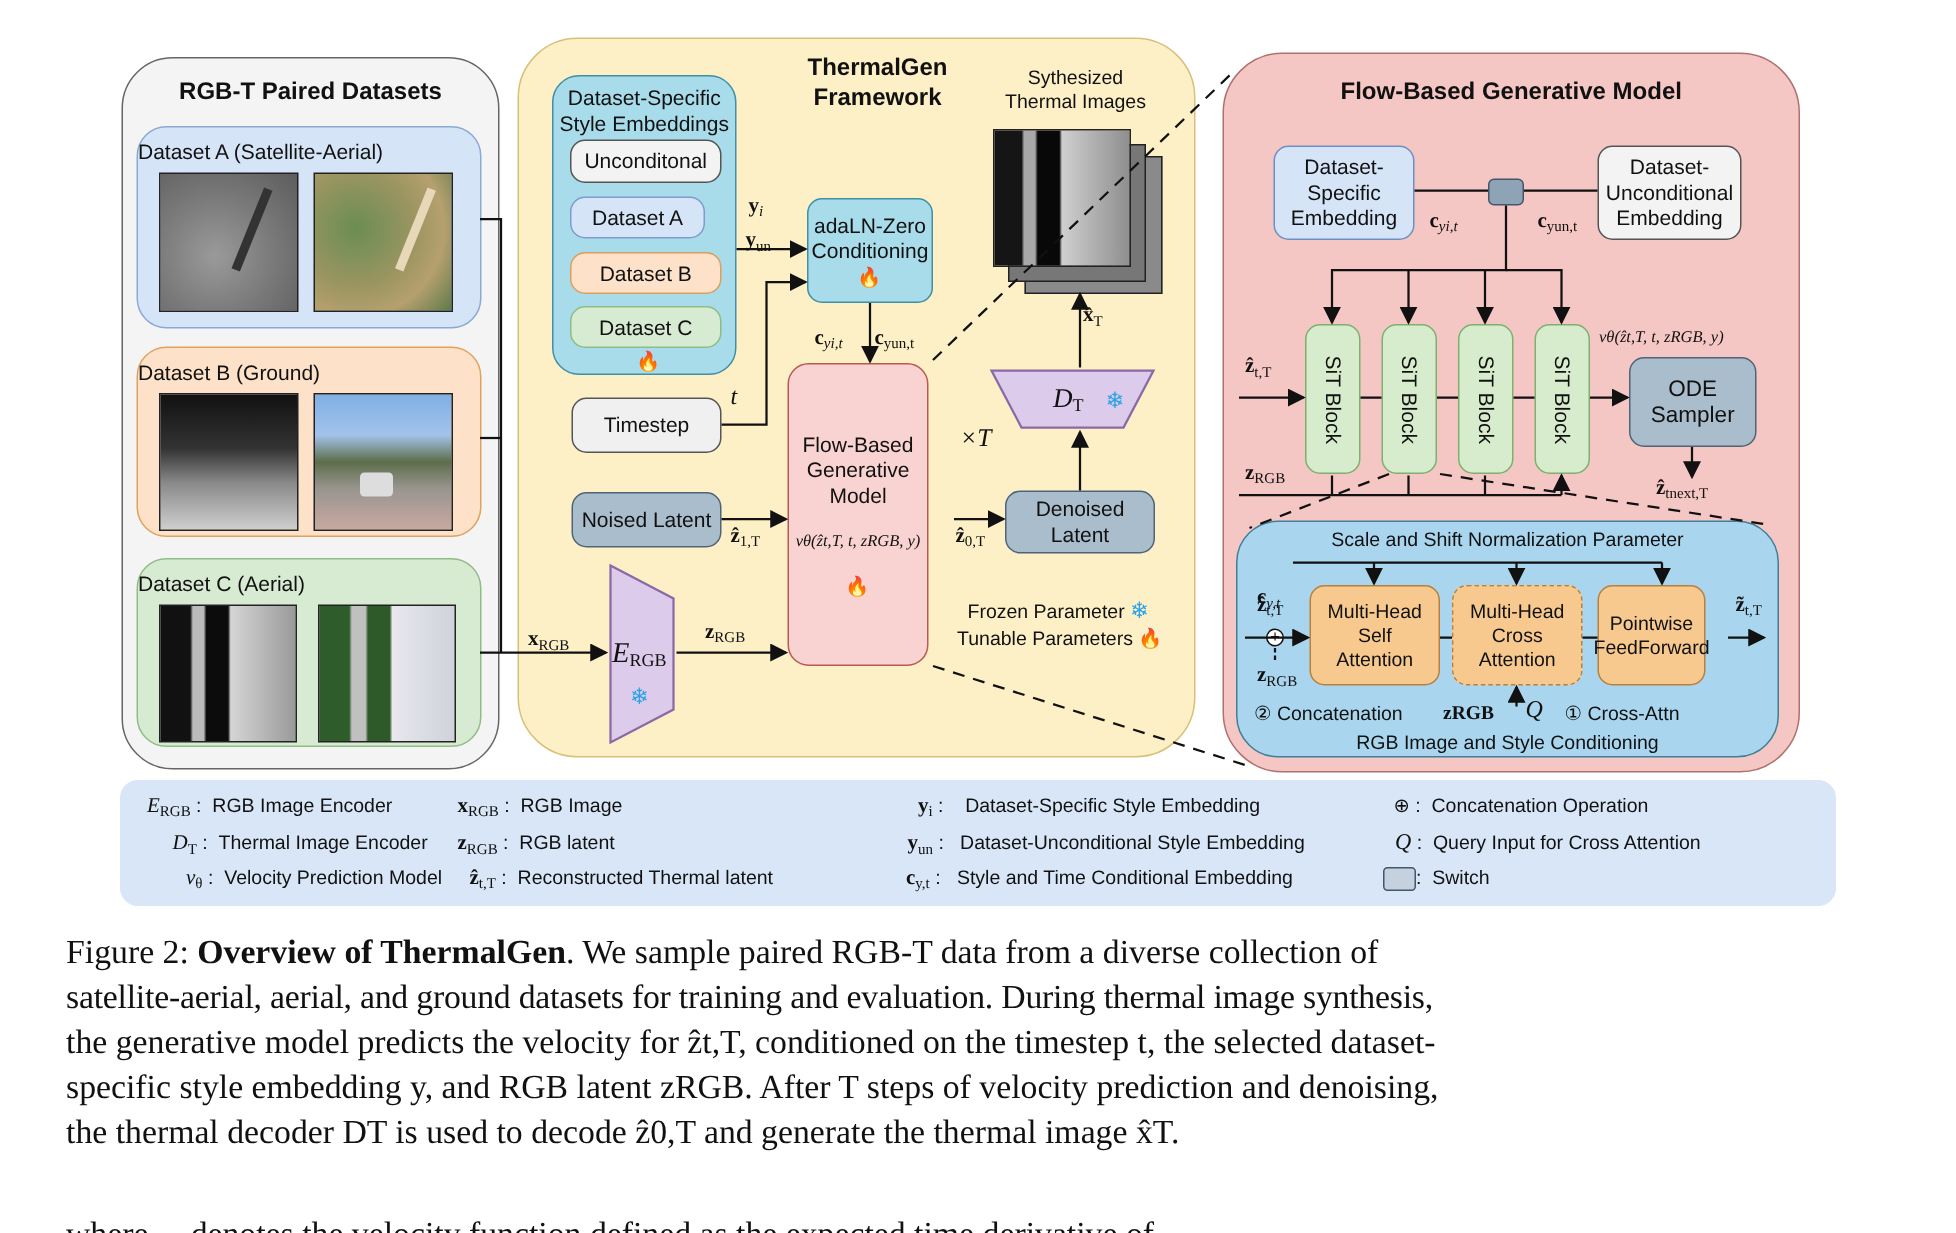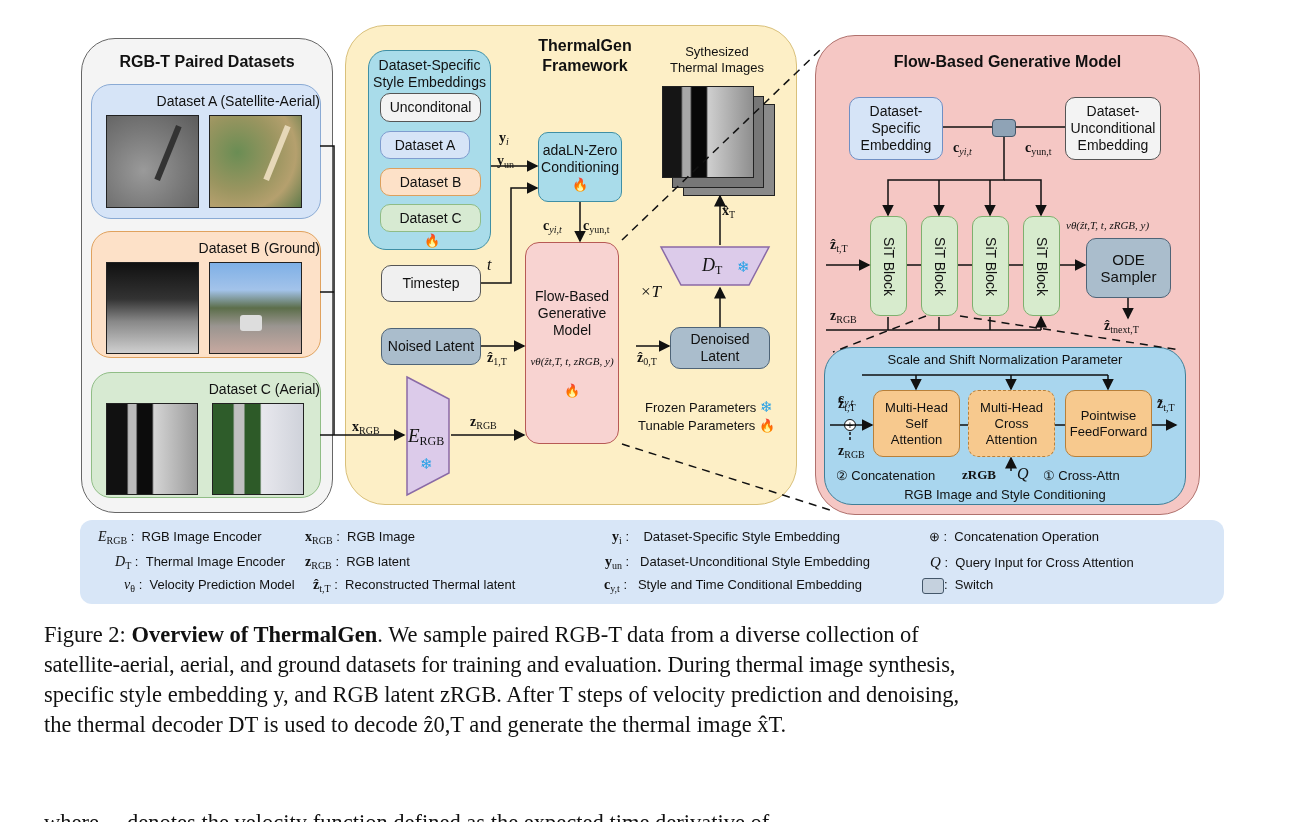--- a/index.html
+++ b/index.html
@@ -1,20 +1,20 @@
 <!DOCTYPE html>
 <html><head>
 <meta charset="utf-8">
 <style>
   html,body{margin:0;padding:0;background:#fff;}
   body{width:1304px;height:822px;position:relative;overflow:hidden;font-family:"Liberation Sans",sans-serif;color:#111;}
   .abs{position:absolute;box-sizing:border-box;}
   .frame{border:1.5px solid #666;border-radius:34px;}
   .ds{border-radius:20px;border:1.5px solid;}
-  .ds-title{position:absolute;left:0;right:0;text-align:right;font-size:14px;top:8px;}
+  .ds-title{position:absolute;left:0;right:0;text-align:left;font-size:14px;top:8px;}
   .img{position:absolute;border:1.5px solid #222;box-sizing:border-box;}
   .box{display:flex;align-items:center;justify-content:center;text-align:center;font-size:14px;line-height:17px;border-radius:10px;border:1.5px solid #555;box-sizing:border-box;}
   .title{font-weight:bold;font-size:16px;text-align:center;line-height:20px;}
   .math{font-family:"Liberation Serif",serif;font-size:14px;}
   .math b{font-weight:bold;}
   .sub{font-size:10px;vertical-align:-3px;}
   .legend-row{position:absolute;font-size:13px;}
   .caption{font-family:"Liberation Serif",serif;font-size:22.5px;line-height:30px;color:#111;}
   svg.lines{position:absolute;left:0;top:0;pointer-events:none;}
   .fire{color:#f07c1c;font-size:13px;}
@@ -122,21 +122,21 @@
 <div class="abs math" style="left:583px;top:218px;"><b>c</b><span class="sub">yun,t</span></div>
 <div class="abs math" style="left:487px;top:256px;font-style:italic;font-size:16px;">t</div>
 <div class="abs math" style="left:487px;top:350px;"><b>ẑ</b><span class="sub">1,T</span></div>
 <div class="abs math" style="left:637px;top:350px;"><b>ẑ</b><span class="sub">0,T</span></div>
 <div class="abs math" style="left:352px;top:419px;"><b>x</b><span class="sub">RGB</span></div>
 <div class="abs math" style="left:470px;top:414px;"><b>z</b><span class="sub">RGB</span></div>
 <div class="abs math" style="left:722px;top:203px;"><b>x̂</b><span class="sub">T</span></div>
 <div class="abs math" style="left:640px;top:282px;font-size:17px;font-style:italic;">×T</div>
 
 <div class="abs" style="left:645px;top:398px;font-size:13px;">
-  <span>Frozen Parameters</span> <span class="snow">❄</span>
+  <span>Frozen Parameter</span> <span class="snow">❄</span>
 </div>
 <div class="abs" style="left:638px;top:418px;font-size:13px;">
   <span>Tunable Parameters</span> <span class="fire">🔥</span>
 </div>
 
 <div class="abs" style="left:815px;top:35px;width:385px;height:480px;background:#f5c7c4;border:1.5px solid #b0716d;border-radius:40px;"></div>
 <div class="abs title" style="left:815px;top:52px;width:385px;">Flow-Based Generative Model</div>
 
 <div class="abs box" style="left:849px;top:97px;width:94px;height:63px;background:#d6e4f7;border-color:#6f8fc4;flex-direction:column;">
   <div>Dataset-</div>
@@ -183,21 +183,21 @@
 <div class="abs box" style="left:873px;top:390px;width:87px;height:67px;background:#f7c98e;border-color:#b8803a;flex-direction:column;font-size:13px;line-height:16px;">
   <div>Multi-Head</div>
   <div>Self</div>
   <div>Attention</div>
 </div>
 <div class="abs box" style="left:968px;top:390px;width:87px;height:67px;background:#f7c98e;border:1.5px dashed #b8803a;flex-direction:column;font-size:13px;line-height:16px;">
   <div>Multi-Head</div>
   <div>Cross</div>
   <div>Attention</div>
 </div>
-<div class="abs box" style="left:1065px;top:390px;width:87px;height:67px;background:#f7c98e;border-color:#b8803a;flex-direction:column;font-size:13px;line-height:16px;">
+<div class="abs box" style="left:1065px;top:390px;width:72px;height:67px;background:#f7c98e;border-color:#b8803a;flex-direction:column;font-size:13px;line-height:16px;">
   <div>Pointwise</div>
   <div>FeedForward</div>
 </div>
 
 <div class="abs math" style="left:838px;top:367px;margin-top:24px;"><b>c</b><span class="sub" style="font-style:italic;">y,t</span></div>
 <div class="abs math" style="left:838px;top:396px;"><b>ẑ</b><span class="sub">t,T</span></div>
 <div class="abs math" style="left:1157px;top:396px;"><b>z̃</b><span class="sub">t,T</span></div>
 <div class="abs math" style="left:838px;top:443px;"><b>z</b><span class="sub">RGB</span></div>
 <div class="abs" style="left:844px;top:419px;width:12px;height:12px;border:1.5px solid #111;border-radius:50%;font-size:11px;line-height:11px;text-align:center;background:#fff;">+</div>
 <div class="abs" style="left:836px;top:468px;font-size:13px;">② Concatenation</div>
@@ -281,16 +281,17 @@
 
 <div class="legend-row" style="left:929px;top:529px;"><span>⊕</span> : &nbsp;<span>Concatenation Operation</span></div>
 <div class="legend-row" style="left:930px;top:554px;"><span class="math" style="font-style:italic;font-size:15px;">Q</span> : &nbsp;<span>Query Input for Cross Attention</span></div>
 <div class="legend-row" style="left:922px;top:577px;">
   <span style="display:inline-block;width:20px;height:14px;background:#c5d1de;border:1.5px solid #44576a;border-radius:3px;vertical-align:middle;"></span>: &nbsp;<span>Switch</span>
 </div>
 
 <div class="abs caption" style="left:44px;top:620px;width:1220px;">
   <div><span>Figure 2: </span><b>Overview of ThermalGen</b><span>. We sample paired RGB-T data from a diverse collection of</span></div>
   <div style="letter-spacing:-0.15px;">satellite-aerial, aerial, and ground datasets for training and evaluation. During thermal image synthesis,</div>
+  <div>the generative model predicts the velocity for ẑt,T, conditioned on the timestep t, the selected dataset-</div>
   <div>specific style embedding y, and RGB latent zRGB. After T steps of velocity prediction and denoising,</div>
   <div>the thermal decoder DT is used to decode ẑ0,T and generate the thermal image x̂T.</div>
 </div>
 <div class="abs caption" style="left:44px;top:808px;width:1220px;height:14px;overflow:hidden;">where ... denotes the velocity function defined as the expected time derivative of ...</div>
 
 </body></html>

